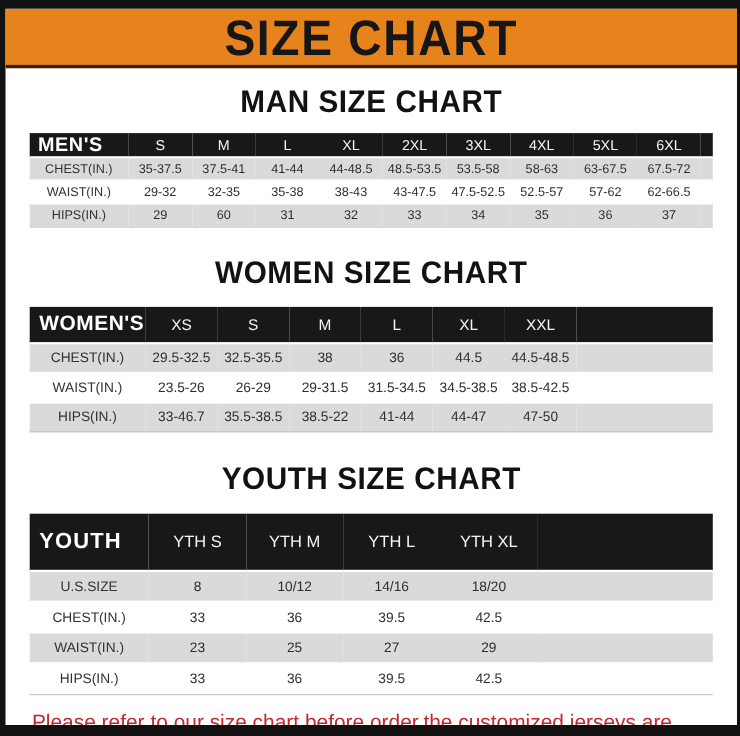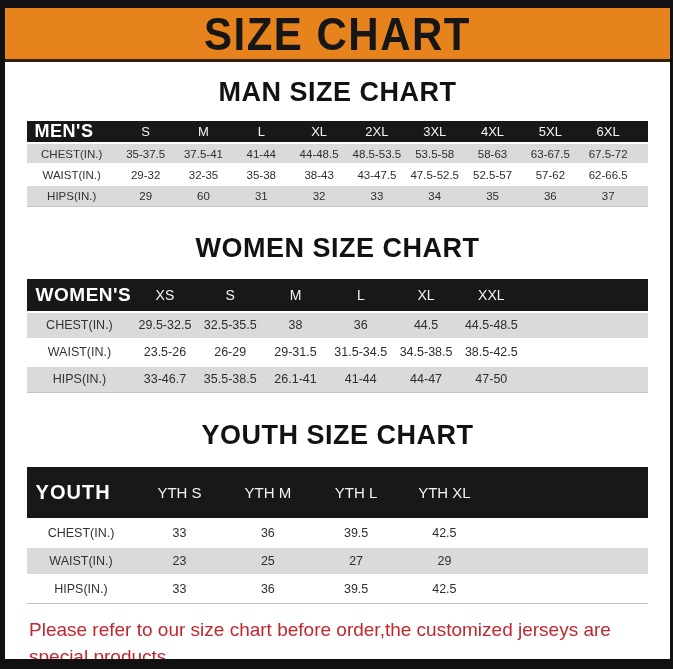--- a/index.html
+++ b/index.html
@@ -214,21 +214,21 @@
             <td>29-31.5</td>
             <td>31.5-34.5</td>
             <td>34.5-38.5</td>
             <td>38.5-42.5</td>
             <td></td>
           </tr>
           <tr class="gray">
             <td class="rowlabel">HIPS(IN.)</td>
             <td>33-46.7</td>
             <td>35.5-38.5</td>
-            <td>26.1-41</td>
+            <td>38.5-22</td>
             <td>41-44</td>
             <td>44-47</td>
             <td>47-50</td>
             <td></td>
           </tr>
         </tbody>
       </table>
   </section>
 
   <section>
@@ -246,20 +246,28 @@
           <tr>
             <th class="corner">YOUTH</th>
             <th>YTH S</th>
             <th>YTH M</th>
             <th>YTH L</th>
             <th>YTH XL</th>
             <th></th>
           </tr>
         </thead>
         <tbody>
+          <tr class="gray">
+            <td class="rowlabel">U.S.SIZE</td>
+            <td>8</td>
+            <td>10/12</td>
+            <td>14/16</td>
+            <td>18/20</td>
+            <td></td>
+          </tr>
           <tr class="white">
             <td class="rowlabel">CHEST(IN.)</td>
             <td>33</td>
             <td>36</td>
             <td>39.5</td>
             <td>42.5</td>
             <td></td>
           </tr>
           <tr class="gray">
             <td class="rowlabel">WAIST(IN.)</td>

